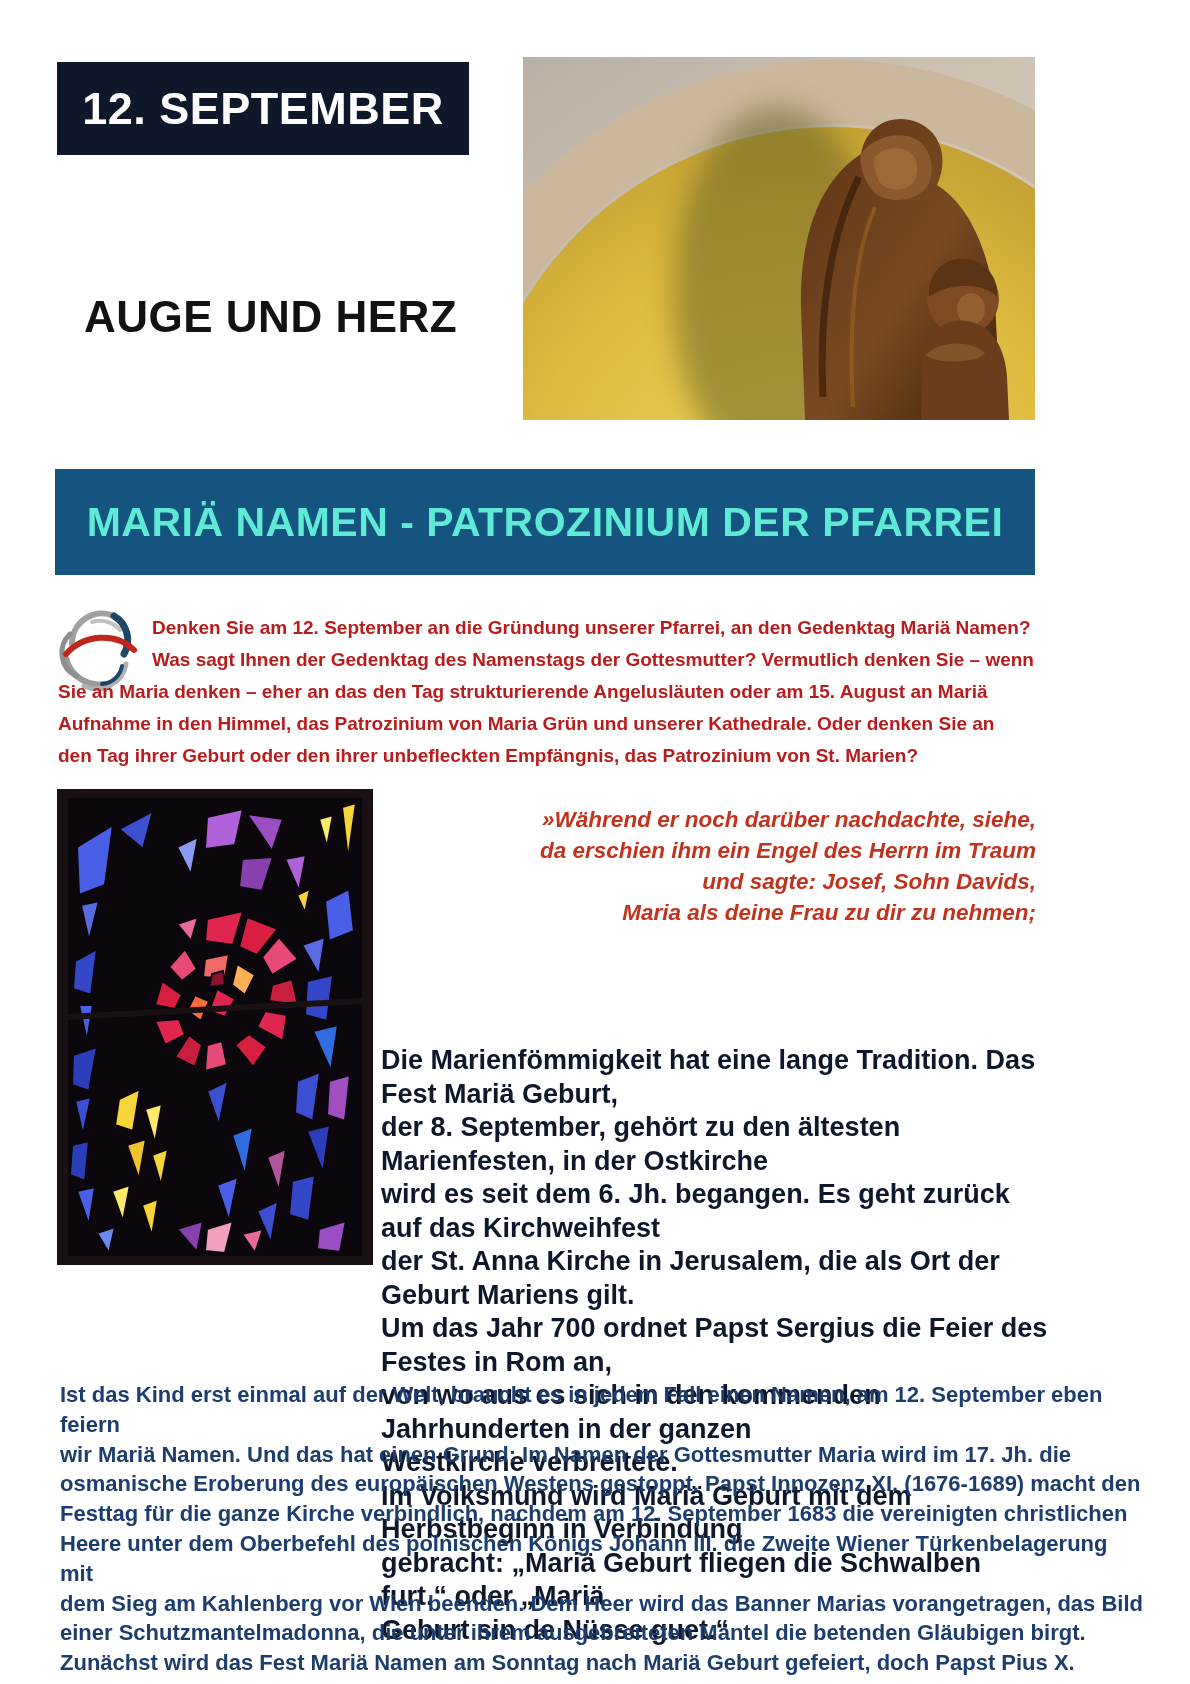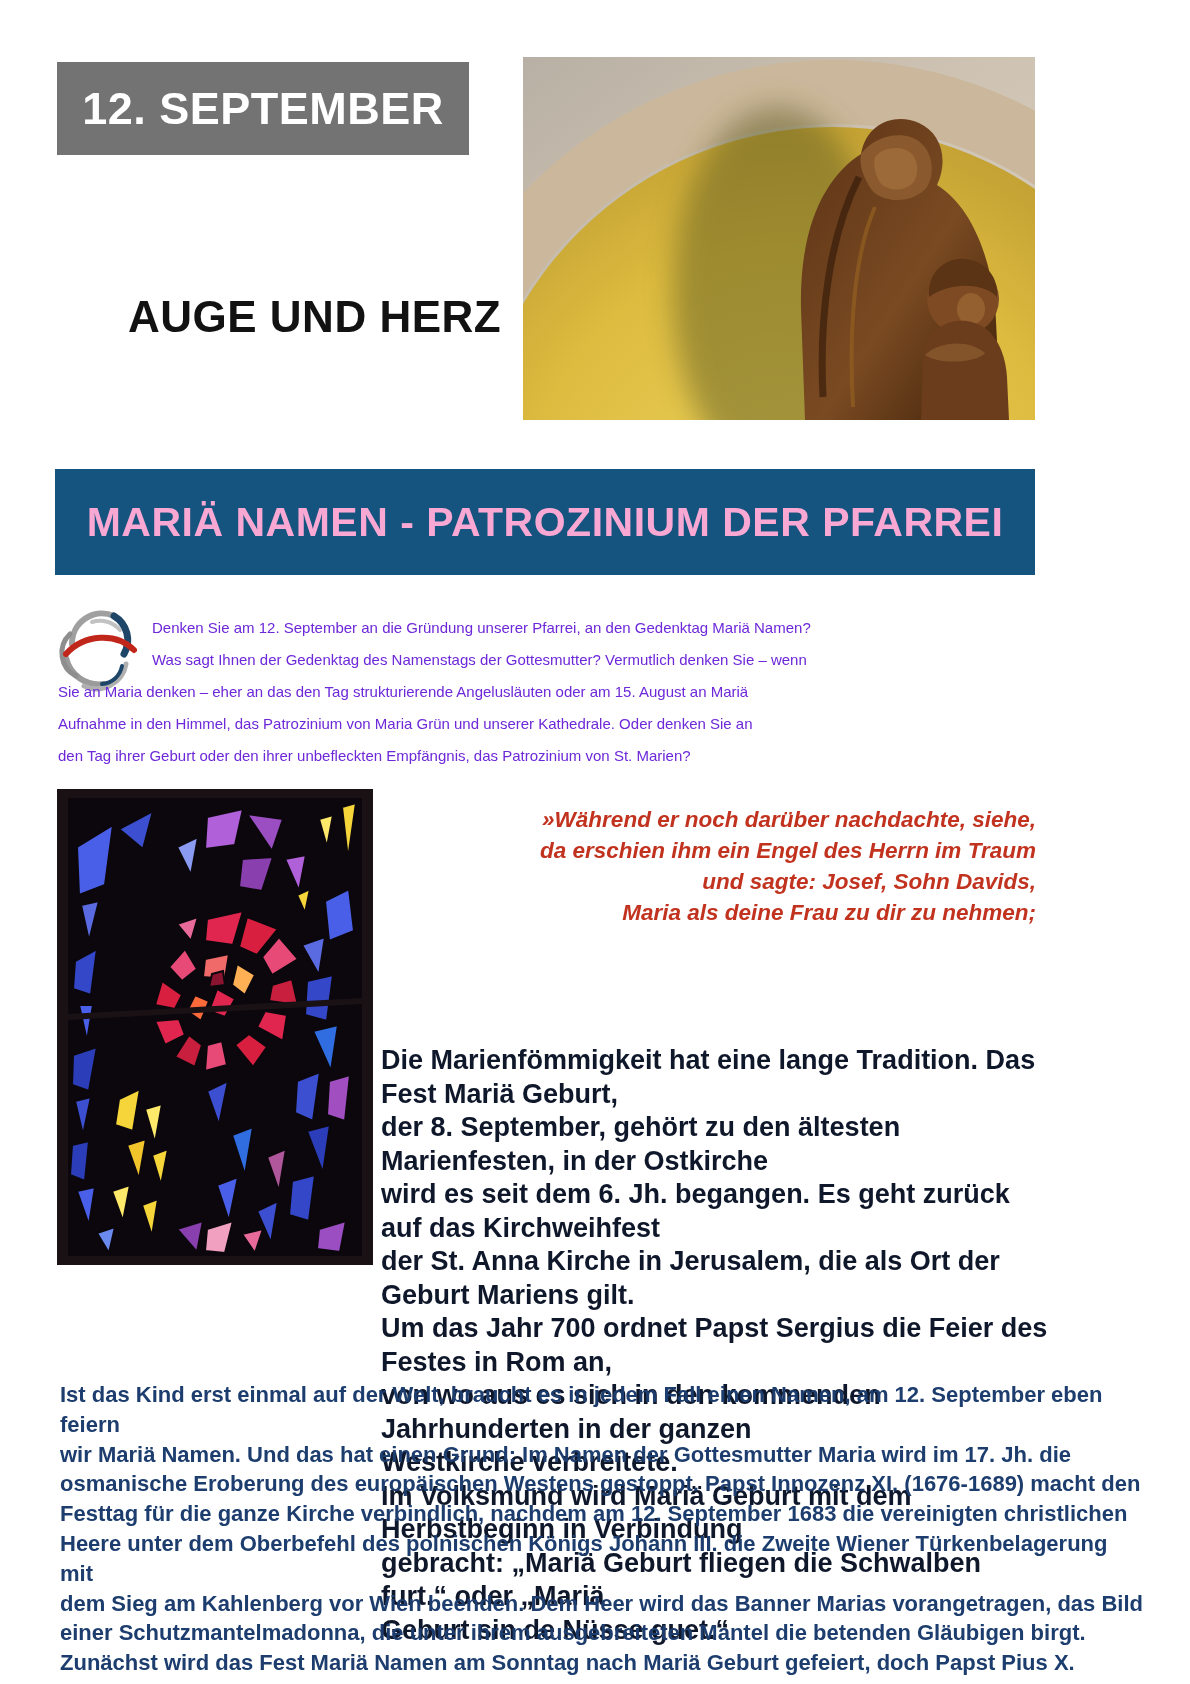--- a/index.html
+++ b/index.html
@@ -1,34 +1,34 @@
 <!DOCTYPE html>
 <html lang="de"><head>
 <meta charset="utf-8">
 <style>
   html,body{margin:0;padding:0;background:#ffffff;}
   body{font-family:"Liberation Sans","DejaVu Sans",sans-serif;}
   .page{position:relative;width:1190px;height:1684px;background:#ffffff;overflow:hidden;}
 
   .date-banner{position:absolute;left:57px;top:62px;width:412px;height:93px;
-    background:#737373;color:#ffffff;display:flex;align-items:center;justify-content:center;
+    background:#0f172a;color:#ffffff;display:flex;align-items:center;justify-content:center;
     font-size:45px;font-weight:700;letter-spacing:.5px;}
 
   .photo{position:absolute;left:523px;top:57px;width:512px;height:363px;}
   .photo svg{display:block;width:100%;height:100%;}
 
   .masthead{position:absolute;left:84px;top:292px;font-size:44px;font-weight:800;
-    color:#121212;letter-spacing:.5px;margin-left:44px;}
+    color:#121212;letter-spacing:.5px;}
 
   .title-banner{position:absolute;left:55px;top:469px;width:980px;height:106px;
-    background:#15547e;color:#f9a8d4;display:flex;align-items:center;justify-content:center;
+    background:#15547e;color:#5eead4;display:flex;align-items:center;justify-content:center;
     font-size:41px;font-weight:700;letter-spacing:.5px;}
 
   .intro{position:absolute;left:58px;top:612px;width:1082px;
-    color:#6d28d9;font-size:15px;line-height:32px;font-weight:400;white-space:pre-line;}
+    color:#b91c1c;font-size:19px;line-height:32px;font-weight:700;white-space:pre-line;}
   .intro .logo{float:left;width:84px;height:62px;margin:-4px 10px 0 0;}
   .intro .logo svg{width:80px;height:82px;overflow:visible;}
 
   .quote{position:absolute;left:380px;top:804px;width:656px;text-align:right;
     color:#c2331f;font-size:22.5px;line-height:31px;font-style:italic;font-weight:600;}
 
   .glass{position:absolute;left:57px;top:789px;width:316px;height:476px;}
   .glass svg{display:block;width:100%;height:100%;}
 
   .body-col{position:absolute;left:381px;top:1044px;width:668px;

